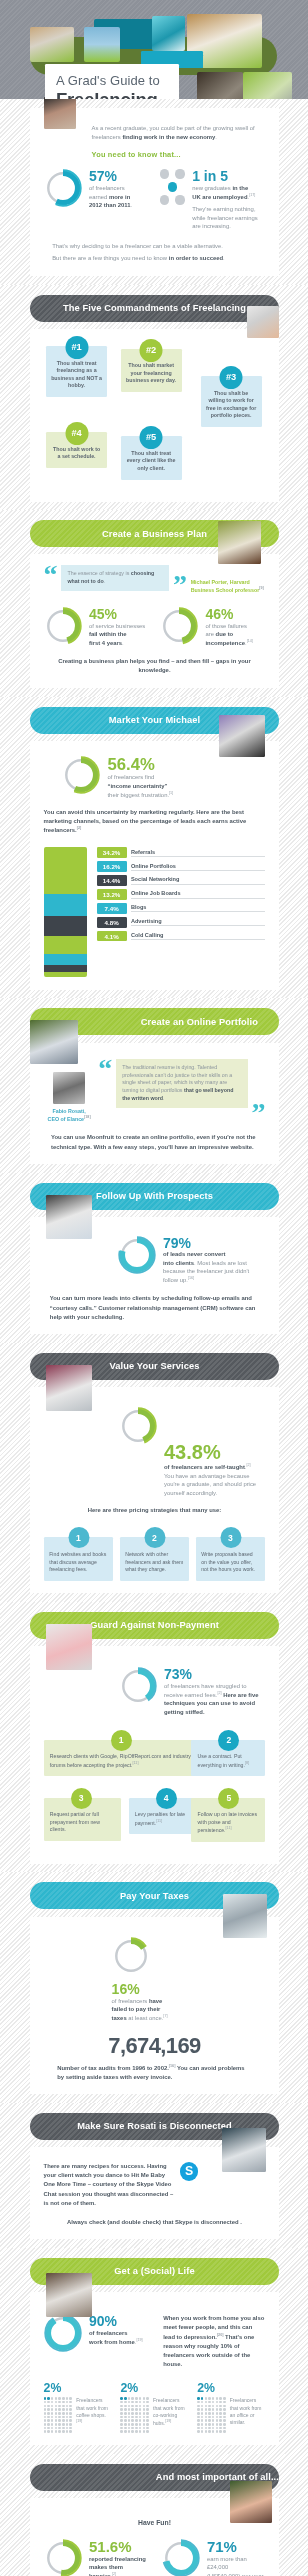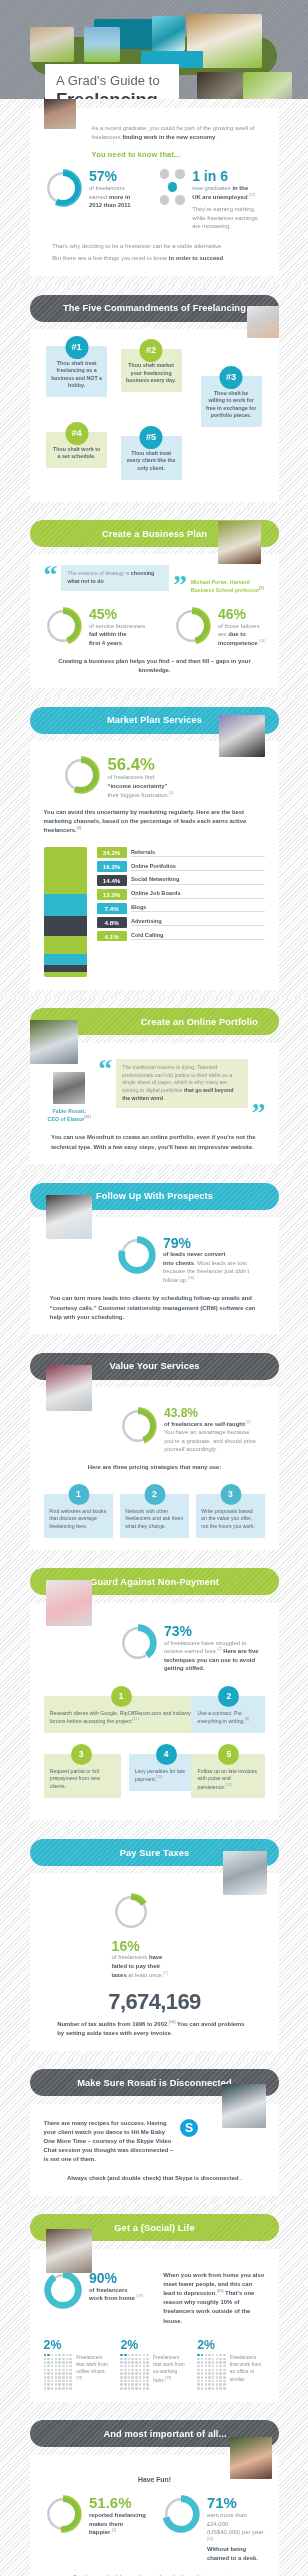--- a/index.html
+++ b/index.html
@@ -228,21 +228,21 @@
 
         <div class="stat-row" style="flex:1;">
           <div class="dot5">
             <i class="d"></i>
               <i class="d"></i>
               <i class="d mid"></i>
               <i class="d"></i>
               <i class="d"></i>
           </div>
           <div>
-            <div class="stat-num teal">1 in 6</div>
+            <div class="stat-num teal">1 in 5</div>
             <div class="stat-body">
               <span>new graduates </span><b>in the</b><br>
               <b>UK are unemployed</b><span>.</span><span class="sup">[17]</span>
               <div class="mt6">They're earning nothing, while freelancer earnings are increasing.</div>
             </div>
           </div>
         </div>
       </div>
 
       <div class="mt18" style="padding-left:8.6px;">
@@ -326,21 +326,21 @@
           </div>
           <div>
             <div class="stat-num green">45%</div>
             <div class="stat-body">
               <span>of service businesses</span><br>
               <b>fail within the</b><br>
               <b>first 4 years</b><span>.</span>
             </div>
           </div>
         </div>
-        <div class="stat-row" style="flex:1;justify-content:flex-end;">
+        <div class="stat-row" style="flex:1;">
           <div class="donut">
             <svg width="38" height="38" viewBox="0 0 62 62">
               <circle cx="31" cy="31" r="24" fill="none" stroke="#c7ccd1" stroke-width="4"></circle>
               <circle cx="31" cy="31" r="24" fill="none" stroke="#8cbf3f" stroke-width="9" stroke-dasharray="69.4 150.8"></circle>
               <circle cx="31" cy="31" r="29" fill="none" stroke="#a0c93c" stroke-width="3" stroke-dasharray="84 98"></circle>
             </svg>
           </div>
           <div>
             <div class="stat-num green">46%</div>
             <div class="stat-body">
@@ -353,21 +353,21 @@
       </div>
 
       <div class="lead-strong mt16 center">Creating a business plan helps you find – and then fill – gaps in your knowledge.</div>
     </div>
     <div class="pad-strip"></div>
   </div>
 
   <div class="strip">
     <div class="sec-wrap">
       <div class="sec-pill pill-teal">
-        <span>Market Plan Services</span>
+        <span>Market Your Michael</span>
       </div>
       <div class="sec-img" style="right:44px; top:18.5px; width:46px; height:42px;
            background:linear-gradient(150deg,#8d7cb8 0%,#d9d9d9 45%,#2b2b2b 100%);"></div>
     </div>
     <div class="panel" style="padding-top:15px;">
       <div class="stat-row" style="padding-left:18.5px;">
         <div class="donut">
           <svg width="38" height="38" viewBox="0 0 62 62">
             <circle cx="31" cy="31" r="24" fill="none" stroke="#c7ccd1" stroke-width="4"></circle>
             <circle cx="31" cy="31" r="24" fill="none" stroke="#8cbf3f" stroke-width="9" stroke-dasharray="85 150.8"></circle>
@@ -505,21 +505,21 @@
     <div class="panel" style="padding-top:20px;">
       <div class="stat-row" style="padding-left:75px;">
         <div class="donut">
           <svg width="38" height="38" viewBox="0 0 62 62">
             <circle cx="31" cy="31" r="24" fill="none" stroke="#c7ccd1" stroke-width="4"></circle>
             <circle cx="31" cy="31" r="24" fill="none" stroke="#8cbf3f" stroke-width="9" stroke-dasharray="66 150.8"></circle>
             <circle cx="31" cy="31" r="29" fill="none" stroke="#a0c93c" stroke-width="3" stroke-dasharray="80 102"></circle>
           </svg>
         </div>
         <div>
-          <div class="stat-num green" style="font-size:12px;">43.8%</div>
+          <div class="stat-num green" style="font-size:20px;margin-top:35px;">43.8%</div>
           <div class="stat-body">
             <b>of freelancers are self-taught</b><span>.</span><span class="sup">[2]</span>
             <div>You have an advantage because you're a graduate, and should price yourself accordingly.</div>
           </div>
         </div>
       </div>
       <div class="lead-strong mt14 center">Here are three pricing strategies that many use:</div>
       <div class="num-row mt16">
         <div class="num-card">
           <div class="num-badge">1</div>
@@ -586,21 +586,21 @@
           <span>Follow up on late invoices with poise and persistence.</span><span class="sup">[11]</span>
         </div>
       </div>
     </div>
     <div class="pad-strip"></div>
   </div>
 
   <div class="strip">
     <div class="sec-wrap">
       <div class="sec-pill pill-teal">
-        <span>Pay Sure Taxes</span>
+        <span>Pay Your Taxes</span>
       </div>
       <div class="sec-img" style="right:42px; top:22px; width:44px; height:44px;
            background:linear-gradient(160deg,#dfe7ea 0%,#9aa6ae 50%,#e8eef0 100%);"></div>
     </div>
     <div class="panel" style="padding-top:20px;">
       <div class="stat-row" style="padding-left:68px;flex-direction:column;">
         <div class="donut">
           <svg width="38" height="38" viewBox="0 0 62 62">
             <circle cx="31" cy="31" r="24" fill="none" stroke="#c7ccd1" stroke-width="4"></circle>
             <circle cx="31" cy="31" r="24" fill="none" stroke="#8cbf3f" stroke-width="9" stroke-dasharray="24 150.8"></circle>
@@ -944,21 +944,21 @@
             </div>
           </div>
         </div>
       </div>
     </div>
     <div class="pad-strip"></div>
   </div>
 
   <div class="strip">
     <div class="sec-wrap">
-      <div class="sec-pill pill-dark" style="justify-content:center; padding-left:21px;">
+      <div class="sec-pill pill-dark" style="justify-content:flex-end; padding-left:21px;">
         <span>And most important of all...</span>
       </div>
       <div class="sec-img" style="right:37px; top:27px; width:42px; height:42px;
            background:linear-gradient(160deg,#3d5c2e 0%,#e2b49a 55%,#5a3e33 100%);"></div>
     </div>
     <div class="panel" style="padding-top:20px;">
       <div class="lead-strong center" style="font-size:6.8px;">Have Fun!</div>
       <div class="mt16" style="display:flex; gap:14px;">
         <div class="stat-row" style="flex:1;">
           <div class="donut">

